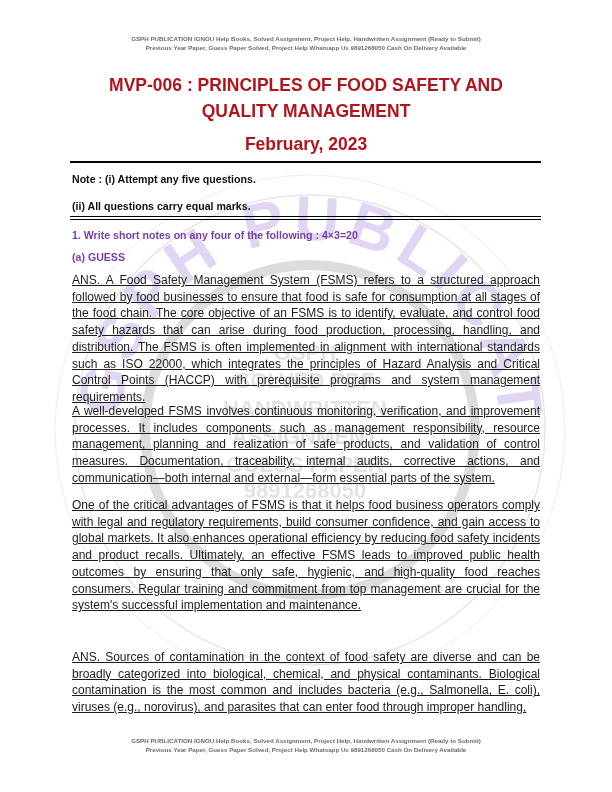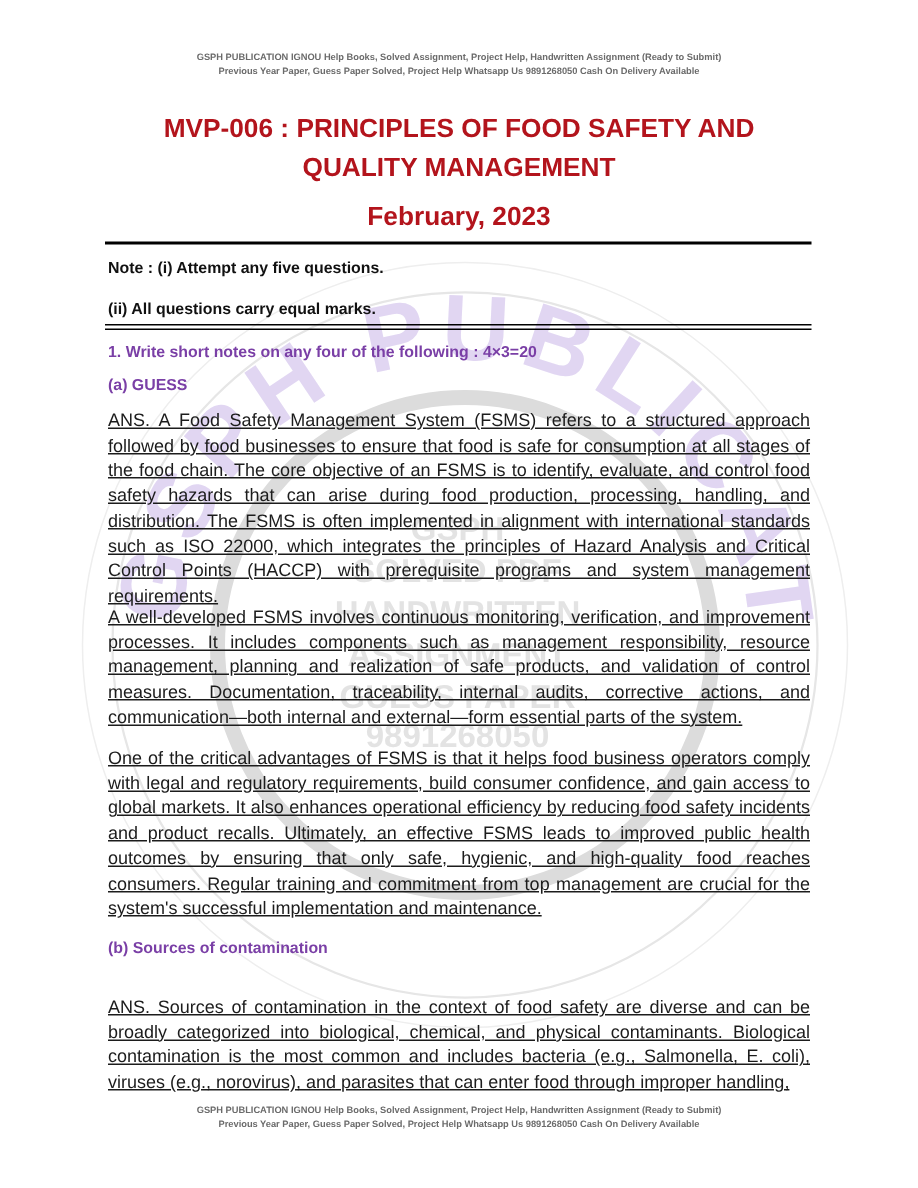--- a/index.html
+++ b/index.html
@@ -19,21 +19,21 @@
   .note.n1 { top: 172px; }
   .note.n2 { top: 199px; }
   .qhead { position: absolute; left: 72px; font-weight: bold; font-size: 10.6px; color: #7a3fa6; line-height: 14px; }
   .q1 { top: 228px; }
   .qa { top: 250px; }
   .qb { top: 625px; }
   .para { position: absolute; left: 72px; width: 468px; font-size: 12px; line-height: 16.7px; text-align: justify; color: #1c1c1c; text-decoration: underline; }
   .p1 { top: 272px; }
   .p2 { top: 403px; }
   .p3 { top: 497px; }
-  .p4 { top: 649px; margin-top: 14px; }
+  .p4 { top: 649px; }
 </style>
 </head>
 <body>
 
 <div class="page">
 
   <svg class="watermark" viewBox="0 0 612 792" xmlns="http://www.w3.org/2000/svg">
     <defs>
       <path id="ringPath" d="M 120 430 A 190 190 0 0 1 500 430"></path>
     </defs>
@@ -67,20 +67,19 @@
   <div class="rule r2"></div>
   <div class="rule r3"></div>
 
   <div class="qhead q1">1. Write short notes on any four of the following : 4×3=20</div>
   <div class="qhead qa">(a) GUESS</div>
 
   <div class="para p1">ANS. A Food Safety Management System (FSMS) refers to a structured approach followed by food businesses to ensure that food is safe for consumption at all stages of the food chain. The core objective of an FSMS is to identify, evaluate, and control food safety hazards that can arise during food production, processing, handling, and distribution. The FSMS is often implemented in alignment with international standards such as ISO 22000, which integrates the principles of Hazard Analysis and Critical Control Points (HACCP) with prerequisite programs and system management requirements.</div>
   <div class="para p2">A well-developed FSMS involves continuous monitoring, verification, and improvement processes. It includes components such as management responsibility, resource management, planning and realization of safe products, and validation of control measures. Documentation, traceability, internal audits, corrective actions, and communication—both internal and external—form essential parts of the system.</div>
   <div class="para p3">One of the critical advantages of FSMS is that it helps food business operators comply with legal and regulatory requirements, build consumer confidence, and gain access to global markets. It also enhances operational efficiency by reducing food safety incidents and product recalls. Ultimately, an effective FSMS leads to improved public health outcomes by ensuring that only safe, hygienic, and high-quality food reaches consumers. Regular training and commitment from top management are crucial for the system's successful implementation and maintenance.</div>
 
-  <div class="qhead qb">(b) Sources of contamination</div>
   <div class="para p4">ANS. Sources of contamination in the context of food safety are diverse and can be broadly categorized into biological, chemical, and physical contaminants. Biological contamination is the most common and includes bacteria (e.g., Salmonella, E. coli), viruses (e.g., norovirus), and parasites that can enter food through improper handling,</div>
 
   <div class="hdr bottom">
     <div>GSPH PUBLICATION IGNOU Help Books, Solved Assignment, Project Help, Handwritten Assignment (Ready to Submit)</div>
     <div>Previous Year Paper, Guess Paper Solved, Project Help Whatsapp Us 9891268050 Cash On Delivery Available</div>
   </div>
 </div>
 
 </body></html>

